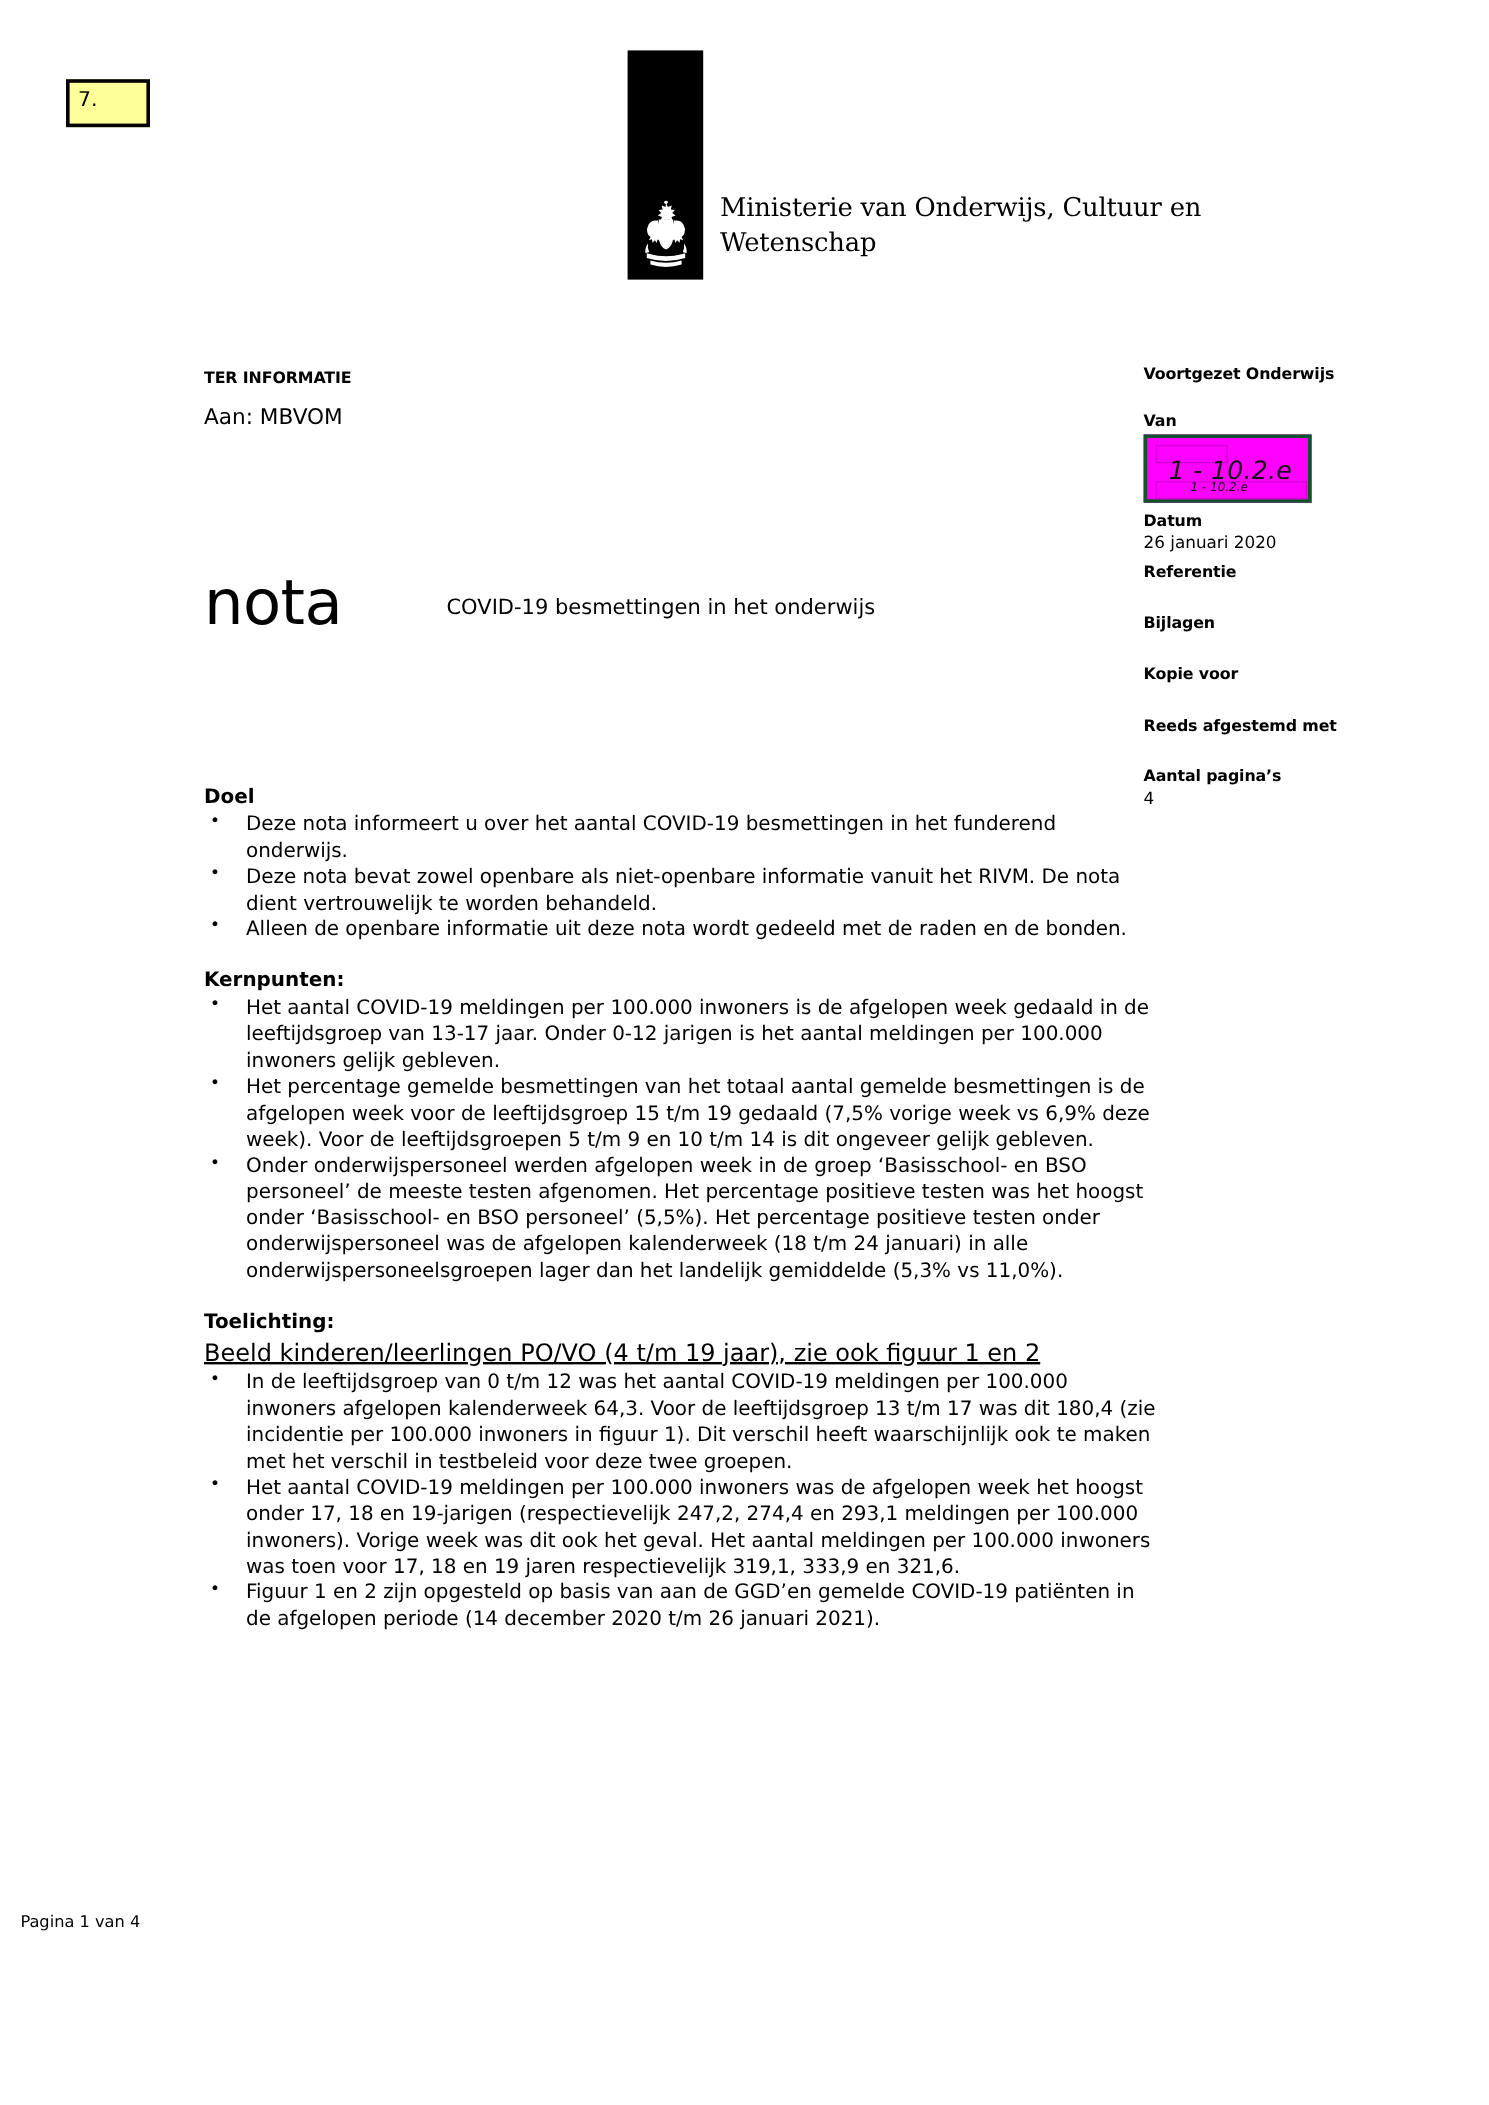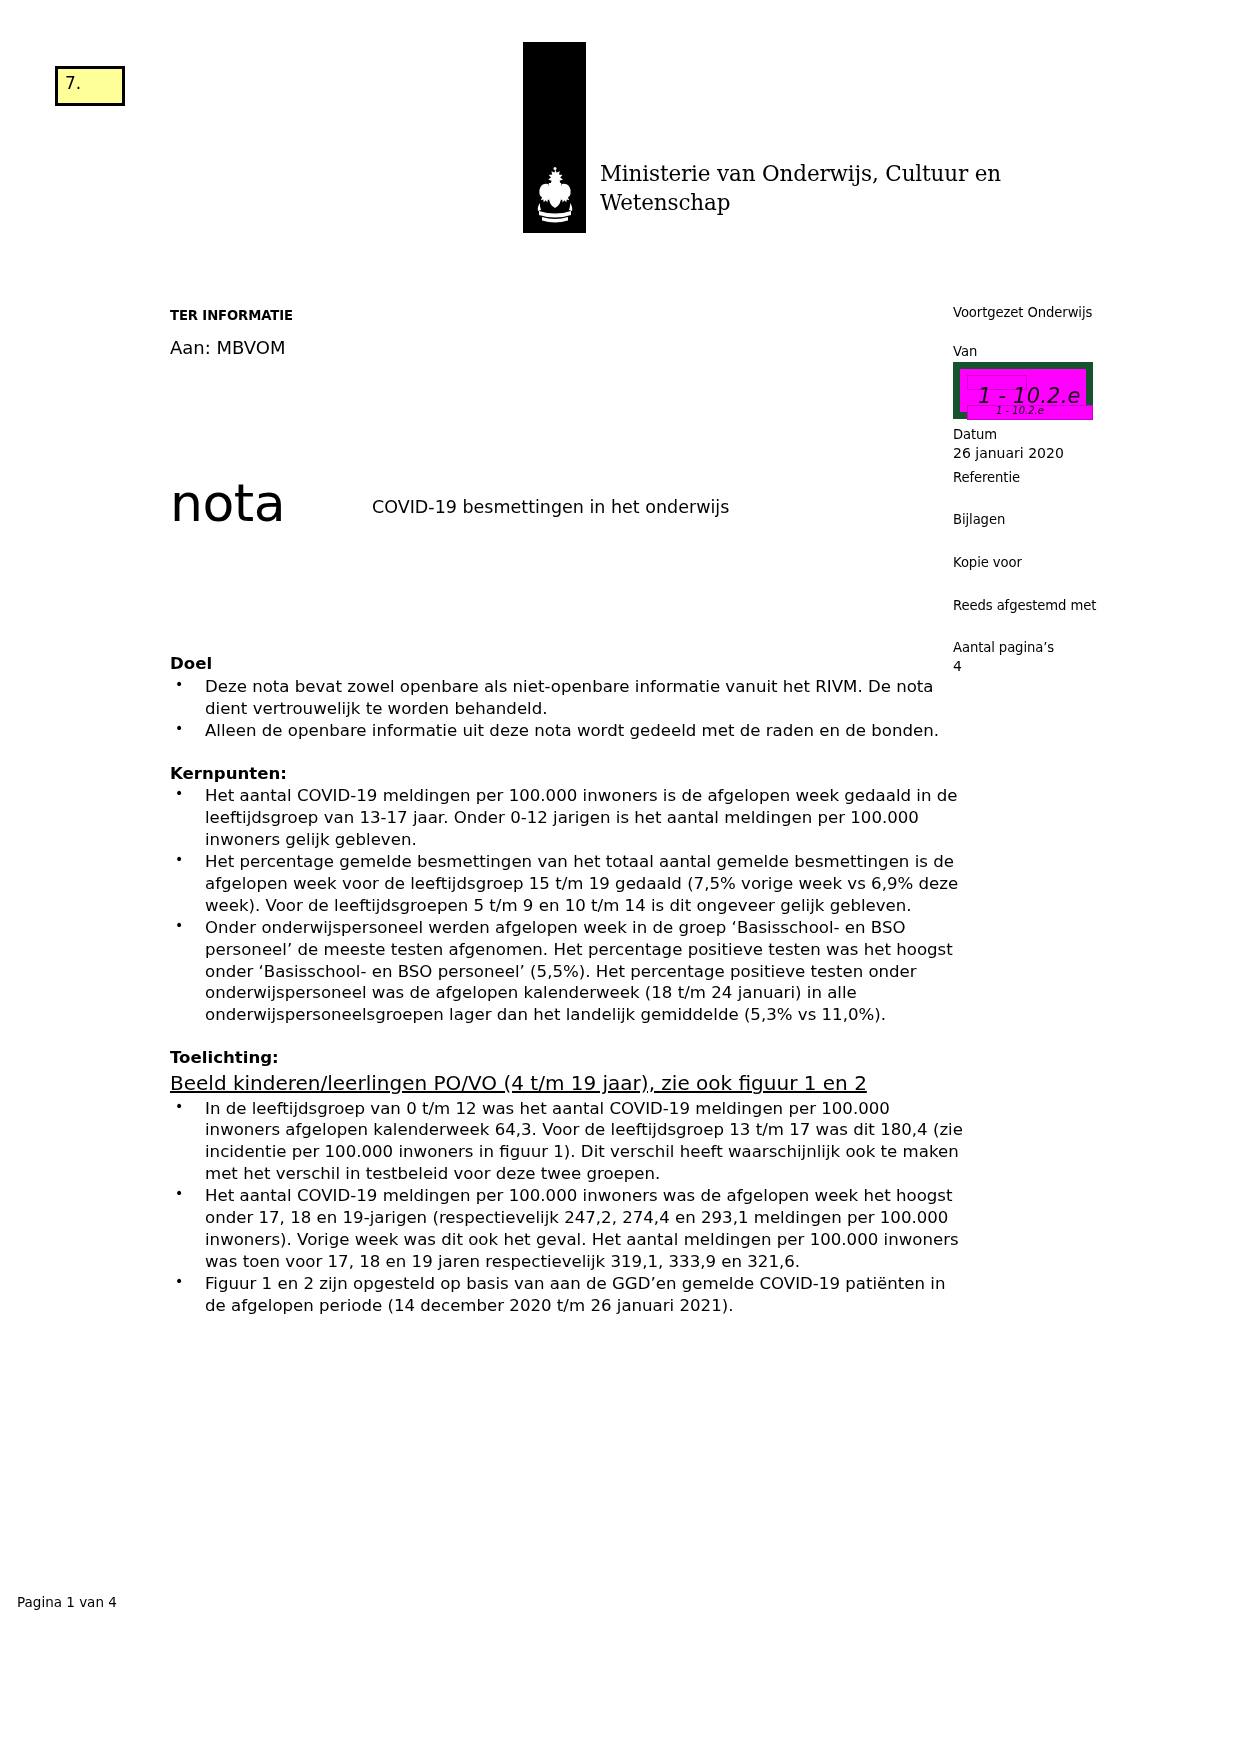--- a/index.html
+++ b/index.html
@@ -59,39 +59,39 @@
 
   
   #meta-column {
     position: absolute;
     left: 953px;
     top: 305px;
     width: 250px;
     font-size: 13px;
   }
   .meta-label {
-    font-weight: normal;
+    font-weight: bold;
     font-size: 13.2px;
     line-height: 1.25;
     letter-spacing: -0.1px;
   }
   .meta-value {
     font-size: 14px;
     line-height: 1.3;
   }
   .meta-gap-lg { height: 22px; }
   .meta-gap-sm { height: 8px; }
 
   
   #redaction-box {
     position: relative;
     width: 140px;
     height: 57px;
     background: #ff00ff;
-    border: 7px solid #14532d;
+    border: 3px solid #14532d;
     margin-top: 2px;
   }
   #redaction-inner-top {
     position: absolute;
     left: 7px;
     top: 6px;
     width: 60px;
     height: 15px;
     border: 1px solid #cc00cc;
     background: #ff00ff;
@@ -297,20 +297,21 @@
   <div class="meta-gap-sm"></div>
   <div class="meta-label">Aantal pagina’s</div>
   <div class="meta-value">4</div>
 </div>
 
 <div id="body-content">
 
   <div>
     <div class="sec-heading">Doel</div>
     <ul class="bullets">
+      <li>Deze nota informeert u over het aantal COVID-19 besmettingen in het funderend onderwijs.</li>
       <li>Deze nota bevat zowel openbare als niet-openbare informatie vanuit het RIVM. De nota dient vertrouwelijk te worden behandeld.</li>
       <li>Alleen de openbare informatie uit deze nota wordt gedeeld met de raden en de bonden.</li>
     </ul>
   </div>
 
   <div class="sec-spacer"></div>
 
   <div>
     <div class="sec-heading">Kernpunten:</div>
     <ul class="bullets">

